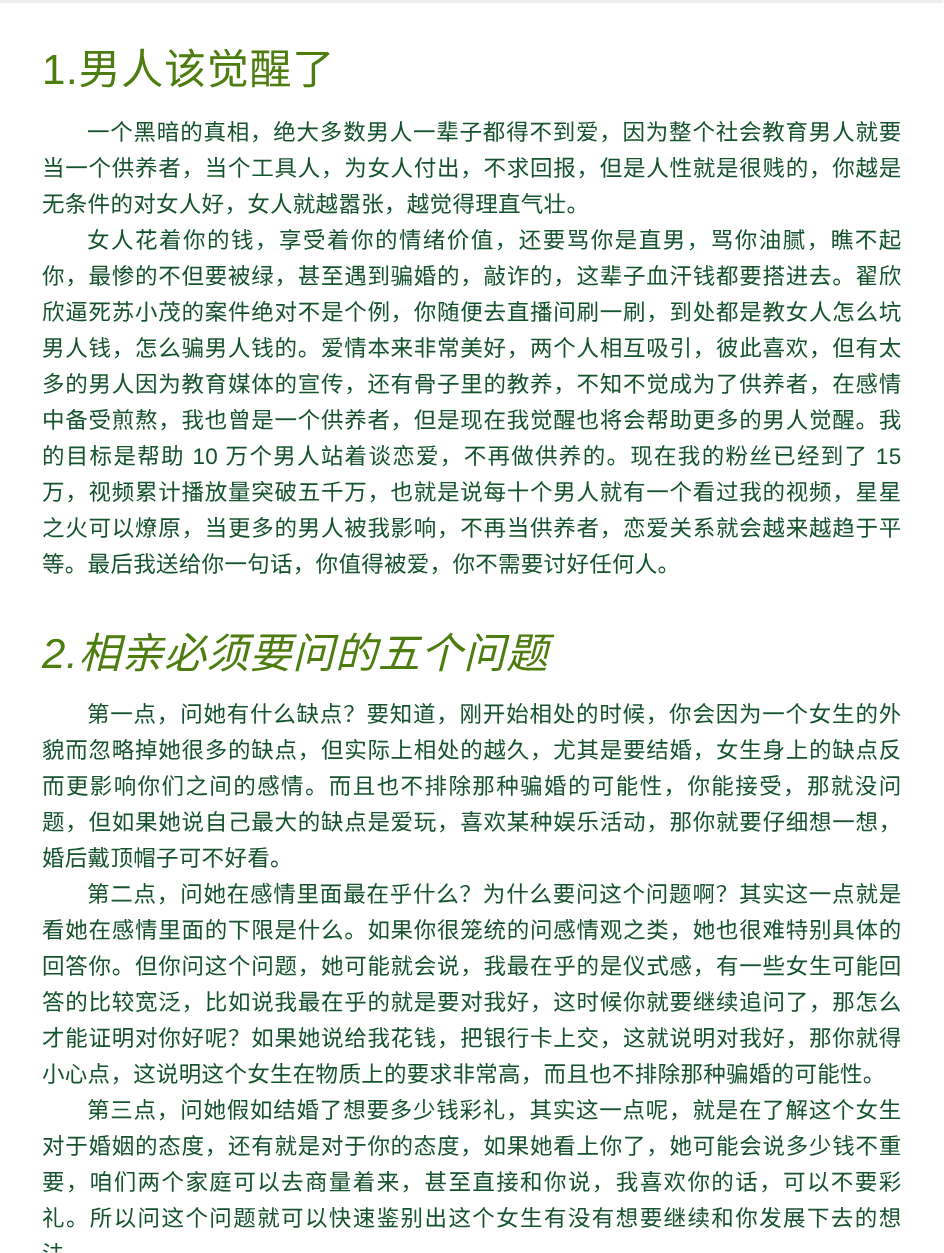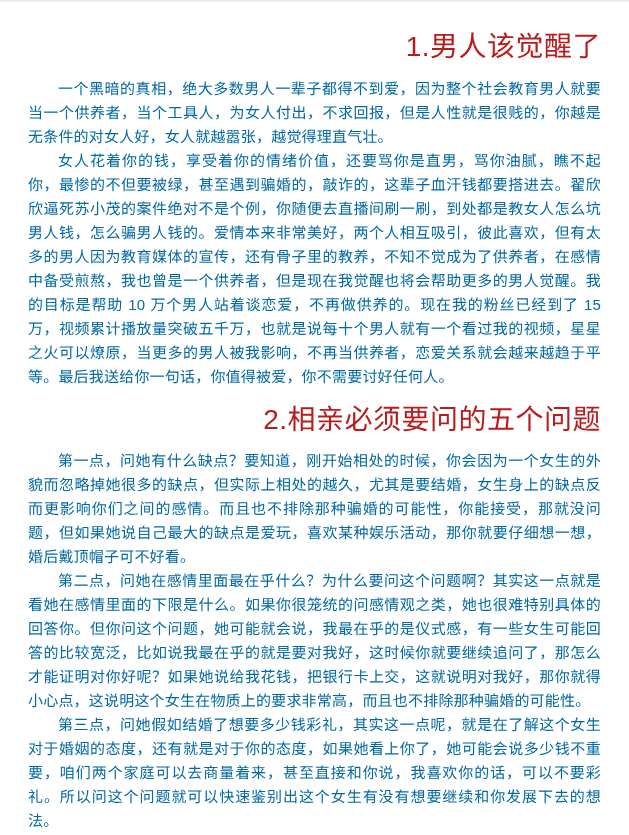--- a/index.html
+++ b/index.html
@@ -21,32 +21,32 @@
   }
   .page {
     box-sizing: border-box;
     width: 629px;
     padding: 28px 28px 0 28px;
   }
   .section-heading {
     font-size: 28px;
     line-height: 1.2;
     font-weight: 500;
-    color: #b91c1c;
+    color: #4d7c0f;
     margin: 0 0 13px 0;
     letter-spacing: 0.5px;
-    text-align: right;
   }
   .section + .section .section-heading {
-    margin-top: 14px;
+    margin-top: 30px;
+    font-style: italic;
   }
   .body-paragraph {
     font-size: 15px;
     line-height: 24px;
-    color: #0369a1;
+    color: #14532d;
     margin: 0;
     text-indent: 2em;
     text-align: justify;
     text-justify: inter-ideograph;
     letter-spacing: 0.2px;
   }
 </style>
 </head>
 <body>
 

